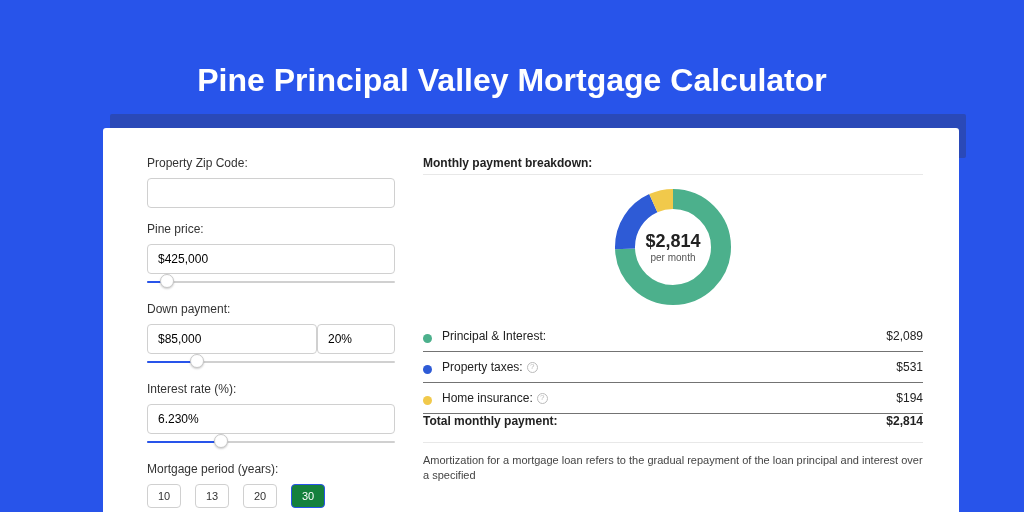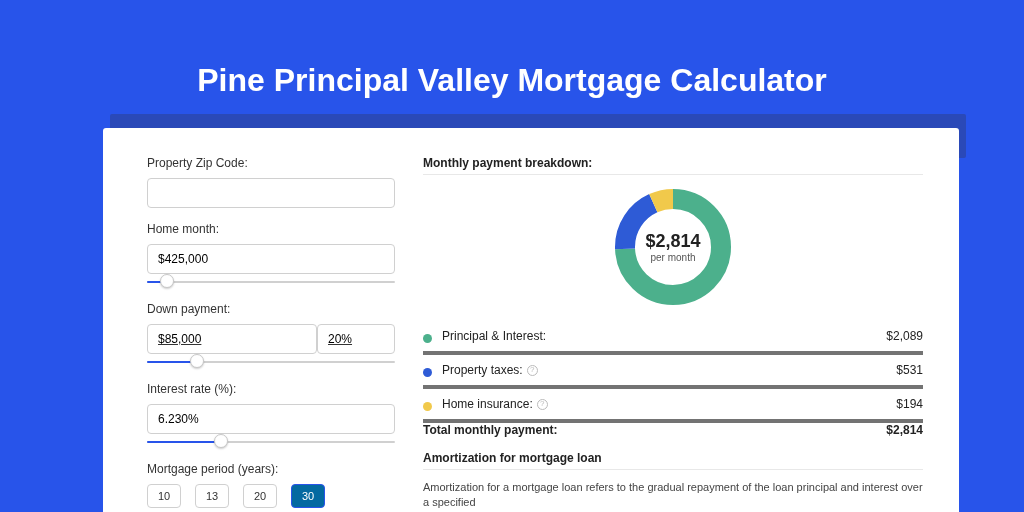--- a/index.html
+++ b/index.html
@@ -40,51 +40,51 @@
   .field-block { margin-bottom: 14px; }
   .input {
     width: 100%;
     height: 30px;
     border: 1px solid #d0d0d0;
     border-radius: 4px;
     padding: 8px 10px;
     font-size: 12px;
     background:#fff;
   }
-  .dp-row { display:flex; gap:0;text-decoration:underline; }
+  .dp-row { display:flex; gap:0; }
   .dp-row .input { flex:1; }
   .dp-row .input.pct { width:78px; flex:0 0 78px; }
   .slider-wrap { position:relative; height:12px; margin-top:2px; }
   .slider-track { position:absolute; left:0; right:0; top:5px; height:2px; background:#d0d0d0; border-radius:2px; }
   .slider-fill { position:absolute; left:0; top:5px; height:2px; background:#2854ea; border-radius:2px; }
   .slider-handle {
     position:absolute; top:-2px; width:14px; height:14px; border-radius:50%;
     background:#fff; border:1px solid #c8c8c8; box-shadow:0 1px 2px rgba(0,0,0,.2);
     transform:translateX(-50%);
   }
   .period-row { display:flex; gap:14px; margin-top:4px; }
   .period-btn {
     width:34px; height:24px; border:1px solid #d0d0d0; border-radius:4px;
     background:#fff; font-size:11px; display:flex; align-items:center; justify-content:center;
     cursor:pointer;
   }
-  .period-btn.active { background:#0369a1; color:#fff; border-color:#2854ea; }
+  .period-btn.active { background:#15803d; color:#fff; border-color:#2854ea; }
   .section-head { font-weight:700; font-size:12px; margin-bottom:4px; }
   .divider { height:1px; background:#e8e8e8; margin:4px 0 10px; }
   .donut-wrap { display:flex; justify-content:center; margin:8px 0 12px; }
   .donut-box { position:relative; width:124px; height:124px; }
   .donut-box svg { transform: rotate(-90deg); }
   .donut-center {
     position:absolute; inset:0; display:flex; flex-direction:column;
     align-items:center; justify-content:center;
   }
   .donut-amount { font-weight:700; font-size:18px; }
   .donut-sub { font-size:10px; color:#555; }
   .legend-row { display:flex; align-items:flex-end; padding:8px 0; font-size:12px;}
-  .legend-row + .legend-row, .total-row { border-top:4px solid #737373; }
+  .legend-row + .legend-row, .total-row { border-top:1px solid #737373; }
   .dot { width:9px; height:9px; border-radius:50%; margin-right:10px; flex:0 0 9px;}
   .dot.green{background:#4cb08c;} .dot.blue{background:#2e5bd6;} .dot.yellow{background:#f1c94b;}
   .legend-label { flex:1; display:flex; align-items:center; gap:4px;}
   .legend-val { font-weight:400;}
   .info-icon {
     width:11px; height:11px; border:1px solid #bbb; border-radius:50%;
     display:inline-flex; align-items:center; justify-content:center;
     font-size:8px; color:#bbb; line-height:1;
   }
   .total-row { display:flex; padding:0 0; font-weight:700; font-size:12px;}
@@ -100,21 +100,21 @@
 
 <div class="card">
 
   <div class="left-col">
     <div class="field-block">
       <label class="field-label">Property Zip Code:</label>
       <input class="input" value="" style="">
     </div>
 
     <div class="field-block">
-      <label class="field-label">Home month:</label>
+      <label class="field-label">Pine price:</label>
       <input class="input" value="$425,000" style="">
       <div class="slider-wrap">
         <div class="slider-track"></div>
         <div class="slider-fill" id="sfill-hp" style="width: 8%;"></div>
         <div class="slider-handle" id="sh-hp" style="left: 8%;"></div>
       </div>
     </div>
 
     <div class="field-block">
       <label class="field-label">Down payment:</label>
@@ -186,18 +186,17 @@
           <span class="legend-val">$194</span>
         </div>
       </div>
 
     <div class="total-row">
       <span class="legend-label">Total monthly payment:</span>
       <span>$2,814</span>
     </div>
 
     <div class="amort-box">
-      <div class="section-head">Amortization for mortgage loan</div>
       <div class="divider"></div>
       <div class="amort-text">Amortization for a mortgage loan refers to the gradual repayment of the loan principal and interest over a specified</div>
     </div>
   </div>
 </div>
 
 </body></html>

